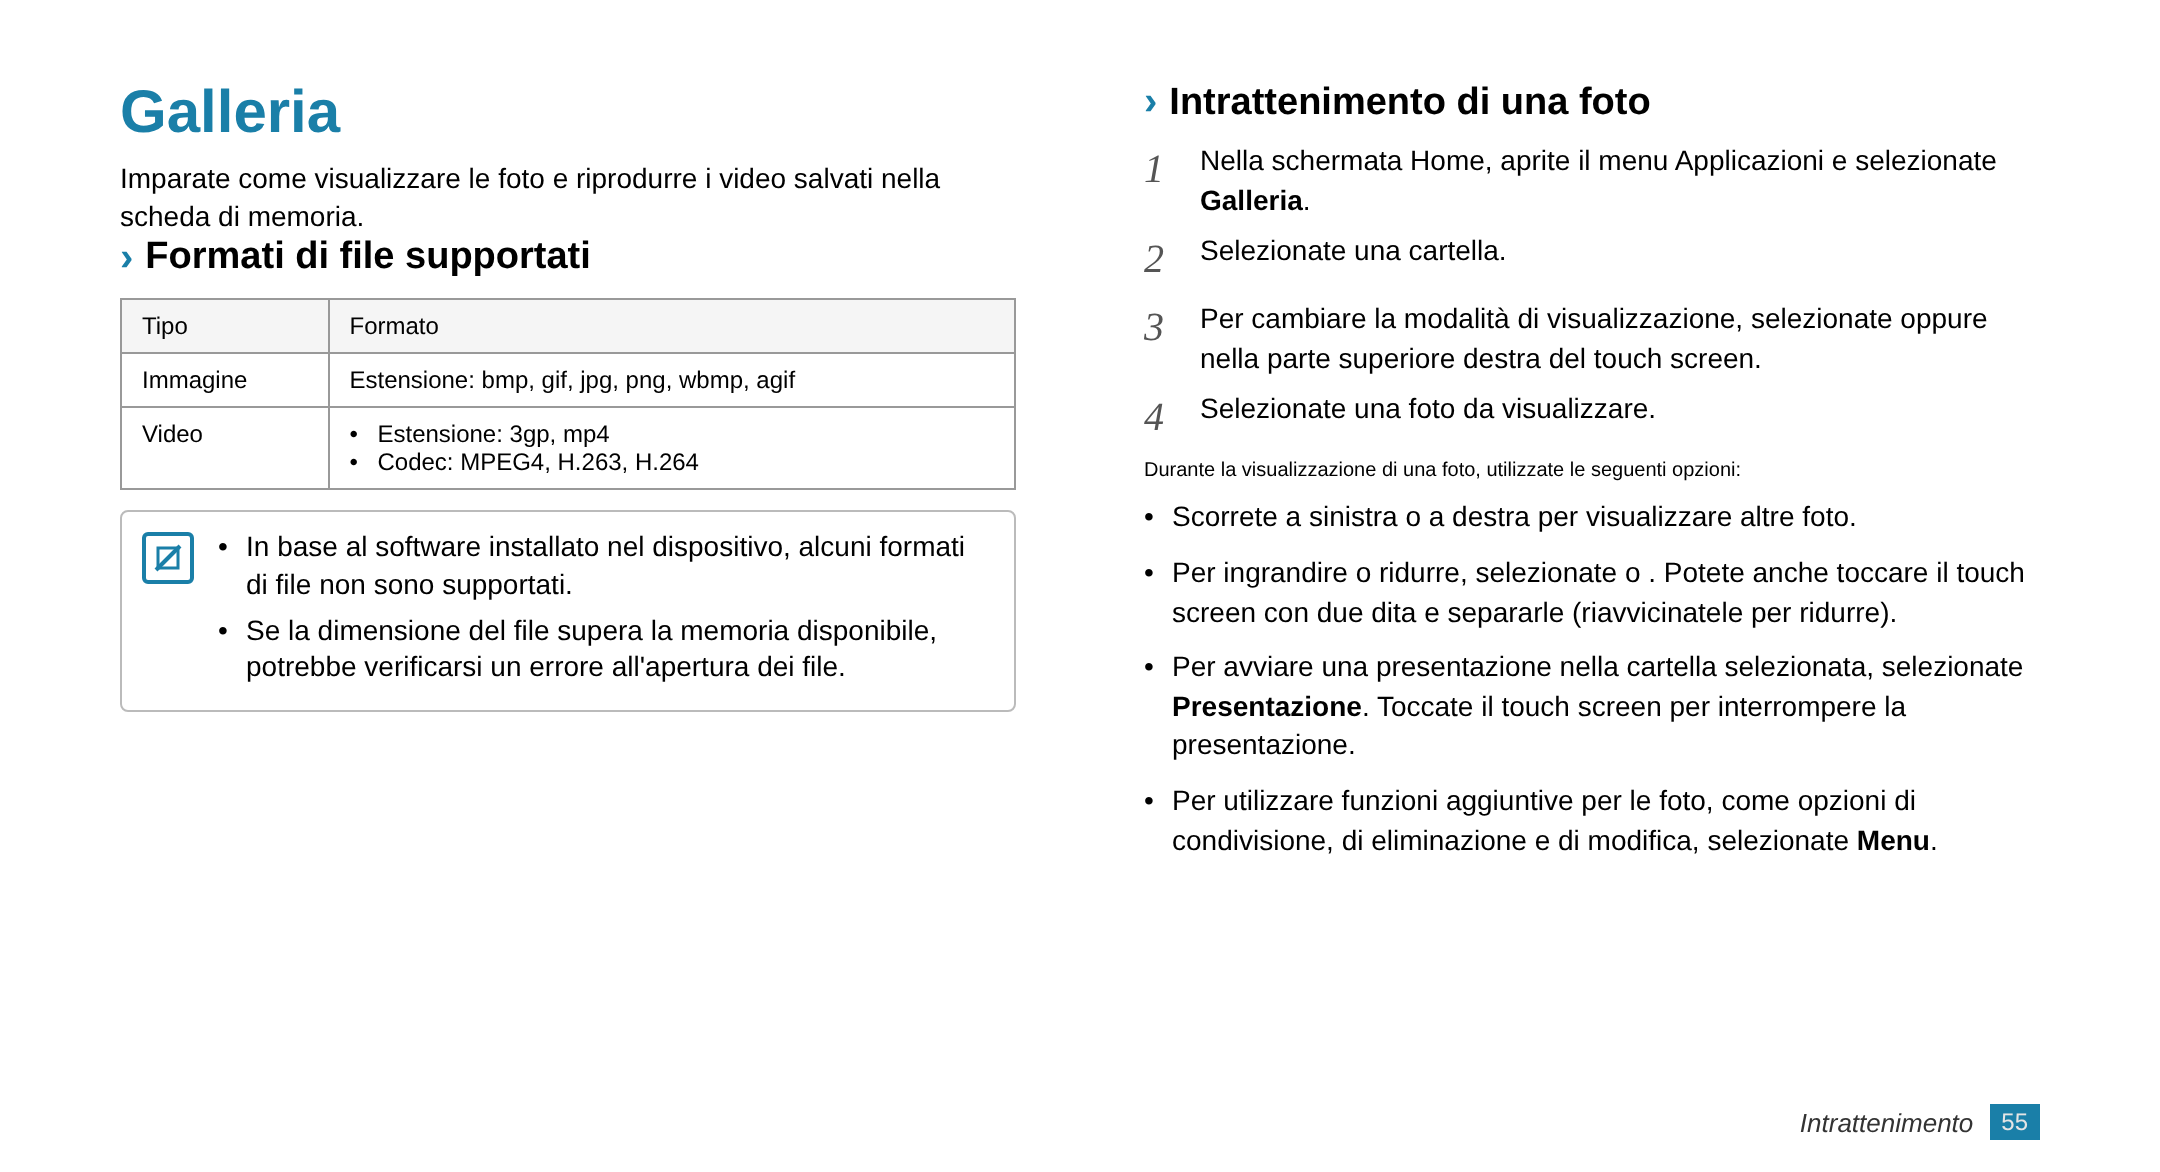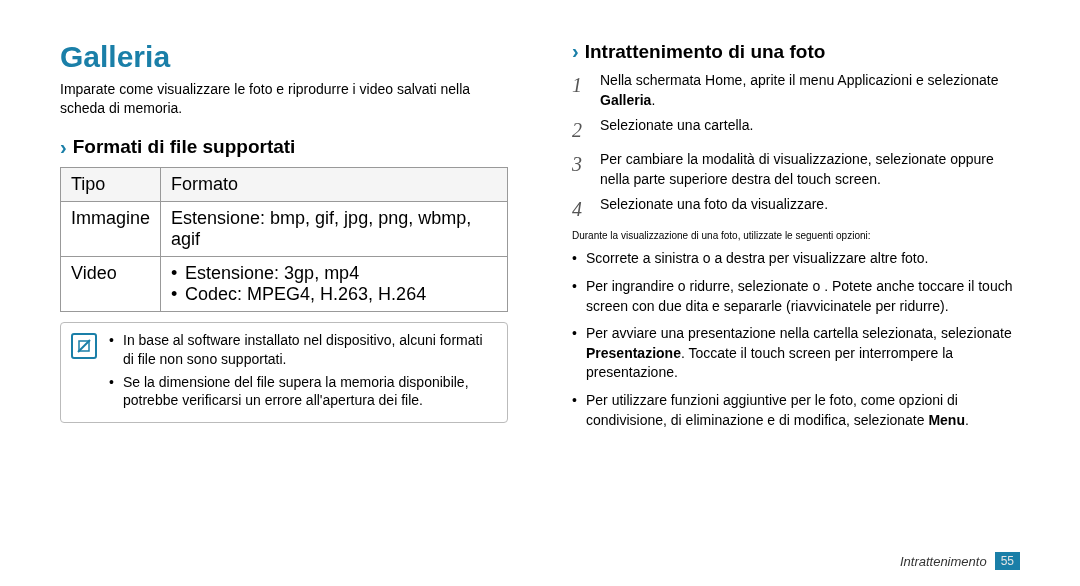--- a/index.html
+++ b/index.html
@@ -22,42 +22,41 @@
     }
     .title-main {
       color: #1a7fa8;
       font-size: 30px;
       font-weight: bold;
       margin-bottom: 6px;
     }
     .intro {
       font-size: 14px;
       line-height: 1.35;
-      margin-bottom: 18px;
     }
     .section-head {
       display: flex;
       align-items: center;
       gap: 6px;
       margin-bottom: 8px;
     }
     .section-head.mt0 { margin-top: 0; }
     .chevron {
       color: #1a7fa8;
       font-size: 20px;
       font-weight: bold;
     }
     .section-title {
       font-weight: bold;
       font-size: 19px;
     }
     table.format {
       width: 100%;
       border-collapse: collapse;
-      font-size: 18px;
+      font-size: 12px;
       margin-bottom: 10px;
     }
     table.format td, table.format th {
       border: 1px solid #999;
       padding: 6px 10px;
       text-align: left;
       font-weight: normal;
       vertical-align: top;
     }
     table.format .hdr td {

